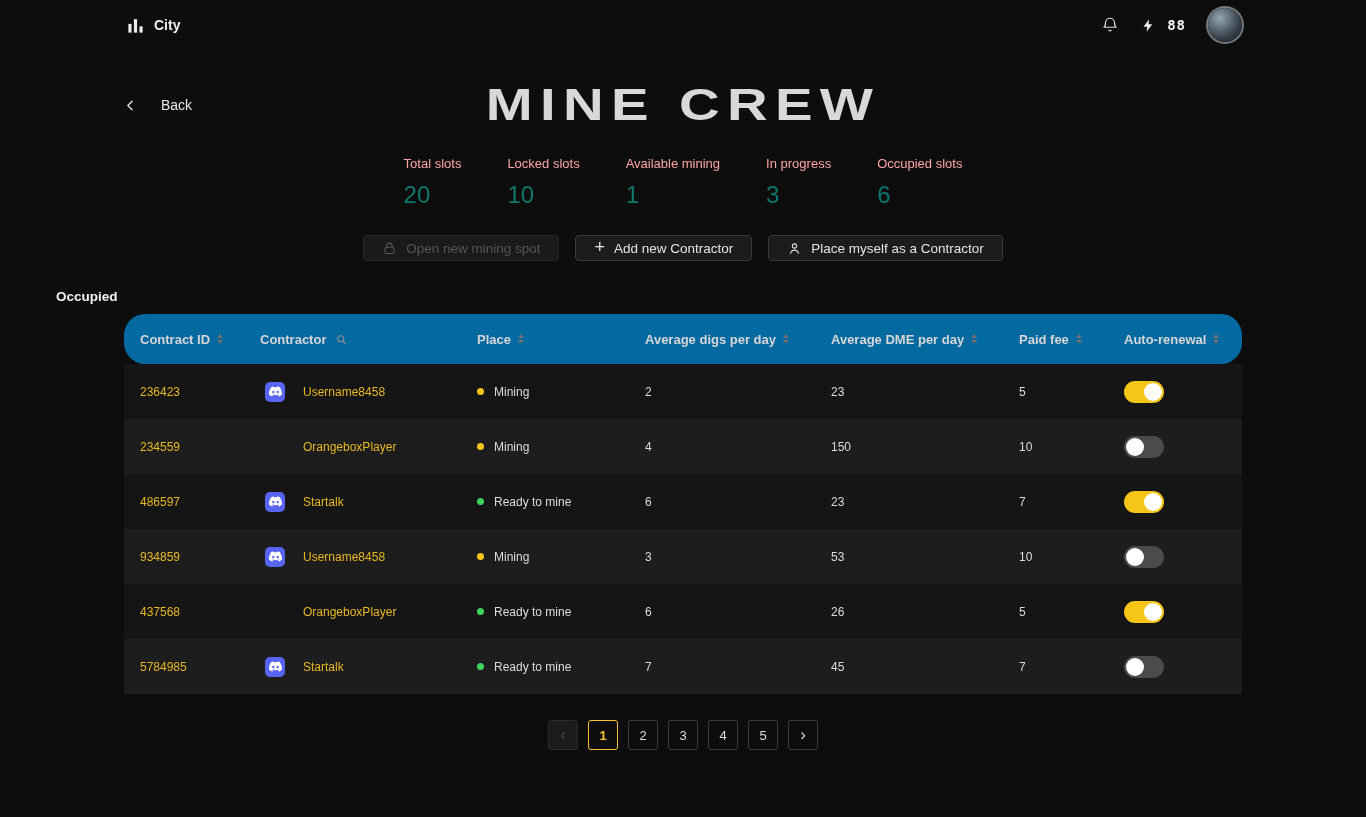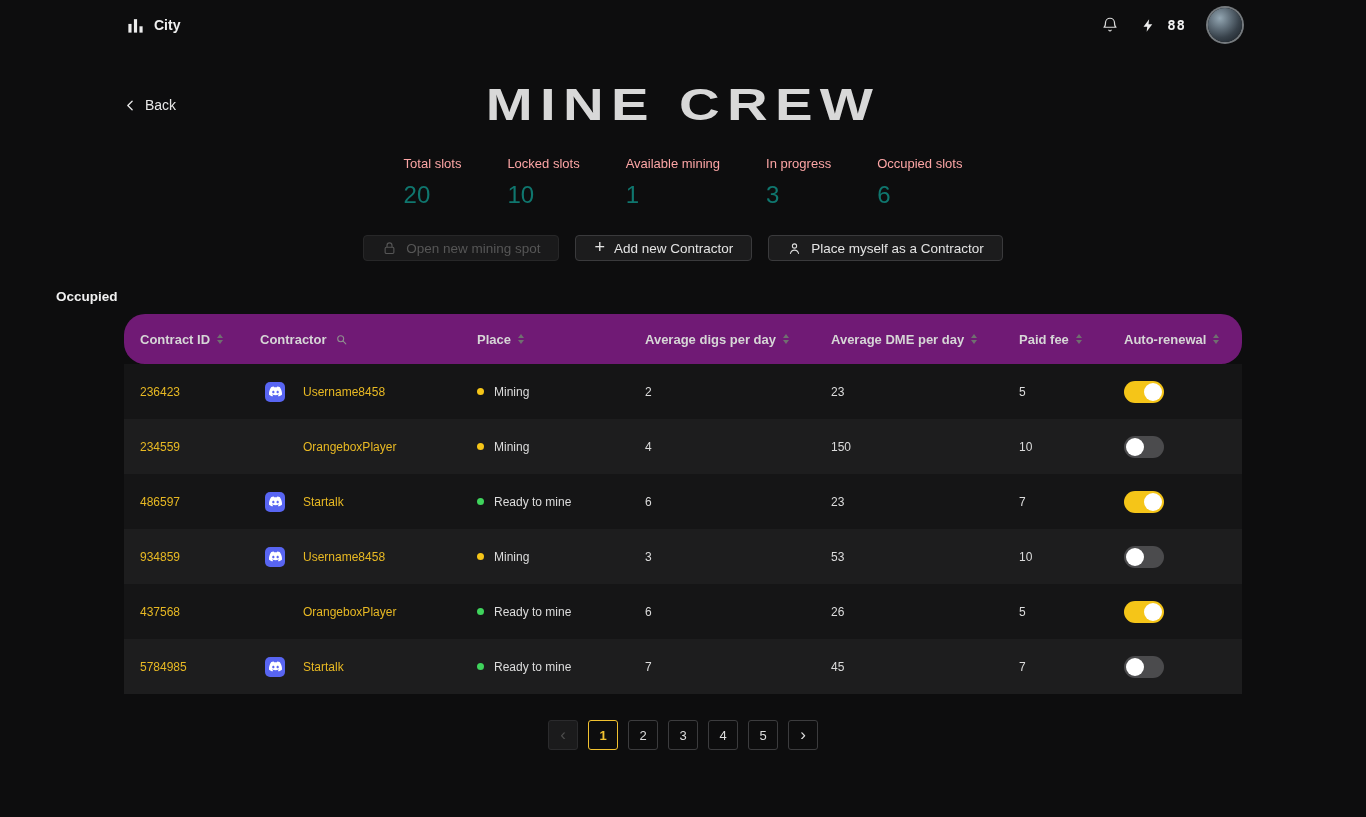--- a/index.html
+++ b/index.html
@@ -40,21 +40,21 @@
     width: 34px; height: 34px; border-radius: 50%;
     background: radial-gradient(circle at 35% 30%, #93a6b2 0%, #5d6b76 35%, #38424b 60%, #1d242b 90%);
     box-shadow: 0 0 0 2px #757a7e;
     cursor: pointer;
   }
 
   
   .title-row { position: relative; margin-top: 28px; height: 54px; display: flex; align-items: center; justify-content: center; }
   .back-btn {
     position: absolute; left: 124px; top: 50%; transform: translateY(-50%);
-    display: flex; align-items: center; gap: 8px;
+    display: flex; align-items: center; gap: 24px;
     background: none; border: none; color: #e8e8e8; font-size: 14px; cursor: pointer;
     font-family: "Liberation Sans", sans-serif;
   }
   .back-btn svg { width: 13px; height: 13px; }
   .page-title {
     font-size: 44px; font-weight: 800; color: #d8d8d8;
     letter-spacing: 0.13em; transform: scaleX(1.28); transform-origin: center;
     white-space: nowrap;
   }
 
@@ -78,21 +78,21 @@
   
   .section-label { margin: 28px 0 10px 56px; font-size: 13.5px; font-weight: 700; color: #f0f0f0; }
 
   
   .table { margin: 0 124px; width: 1118px; }
   .thead, .tr {
     display: grid;
     grid-template-columns: 120px 217px 168px 186px 188px 105px 134px;
     align-items: center;
   }
-  .thead { height: 50px; background: #701a75; border-radius: 21px; }
+  .thead { height: 50px; background: #0369a1; border-radius: 21px; }
   .th {
     display: flex; align-items: center; padding-left: 16px;
     font-size: 13px; font-weight: 700; color: #d6d6d6; cursor: pointer;
   }
   .sort { display: inline-flex; flex-direction: column; gap: 2px; margin-left: 7px; }
   .sort i { display: block; width: 0; height: 0; border-left: 3.5px solid transparent; border-right: 3.5px solid transparent; }
   .sort .up { border-bottom: 4px solid #707070; }
   .sort .down { border-top: 4px solid #707070; }
   .th .search-icon { margin-left: 9px; display: inline-flex; }
   .th .search-icon svg { width: 13px; height: 13px; }

